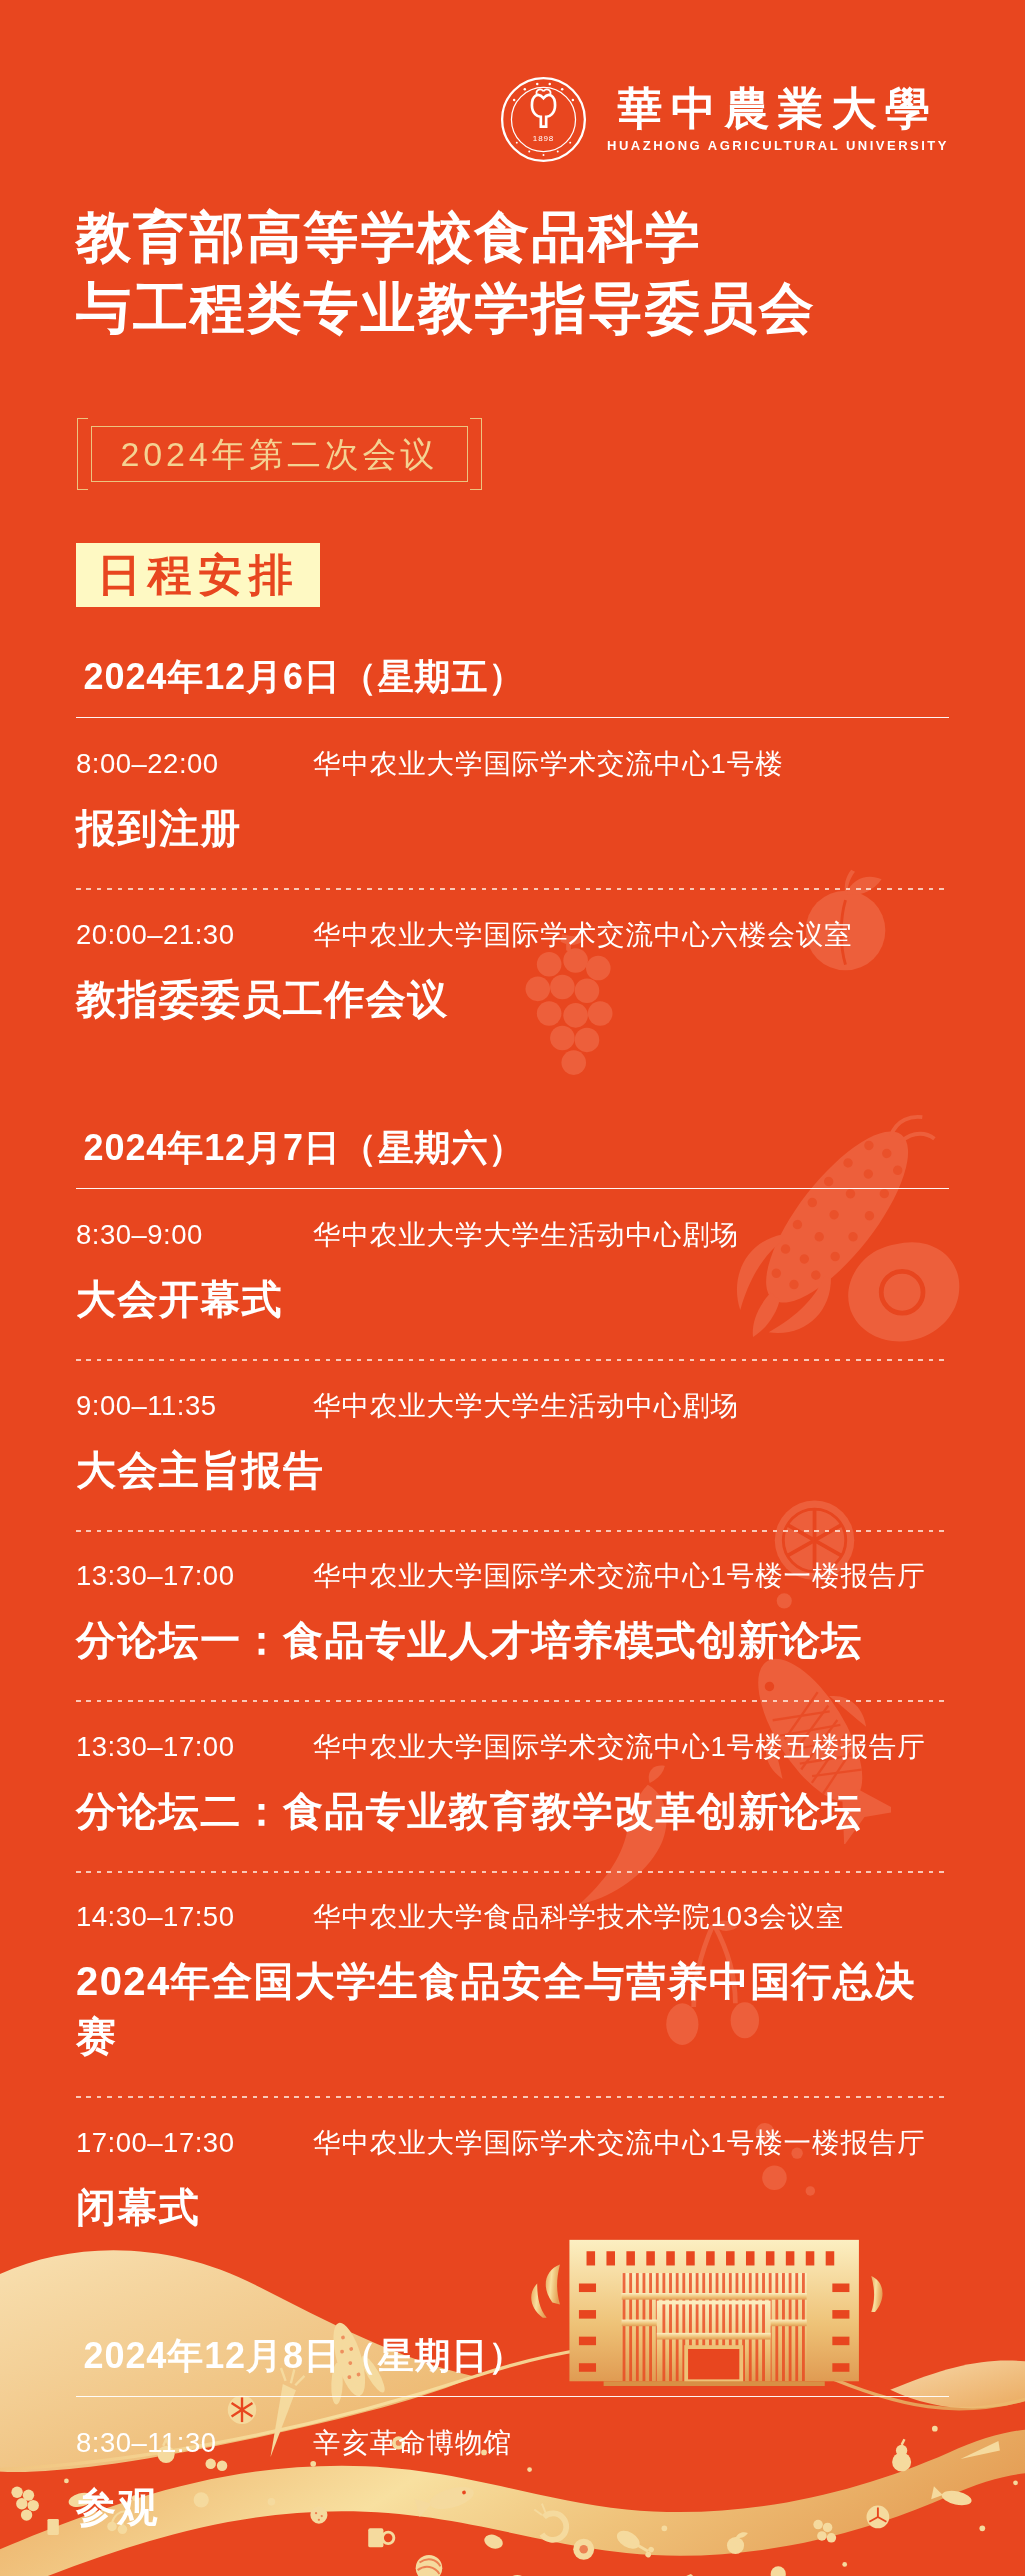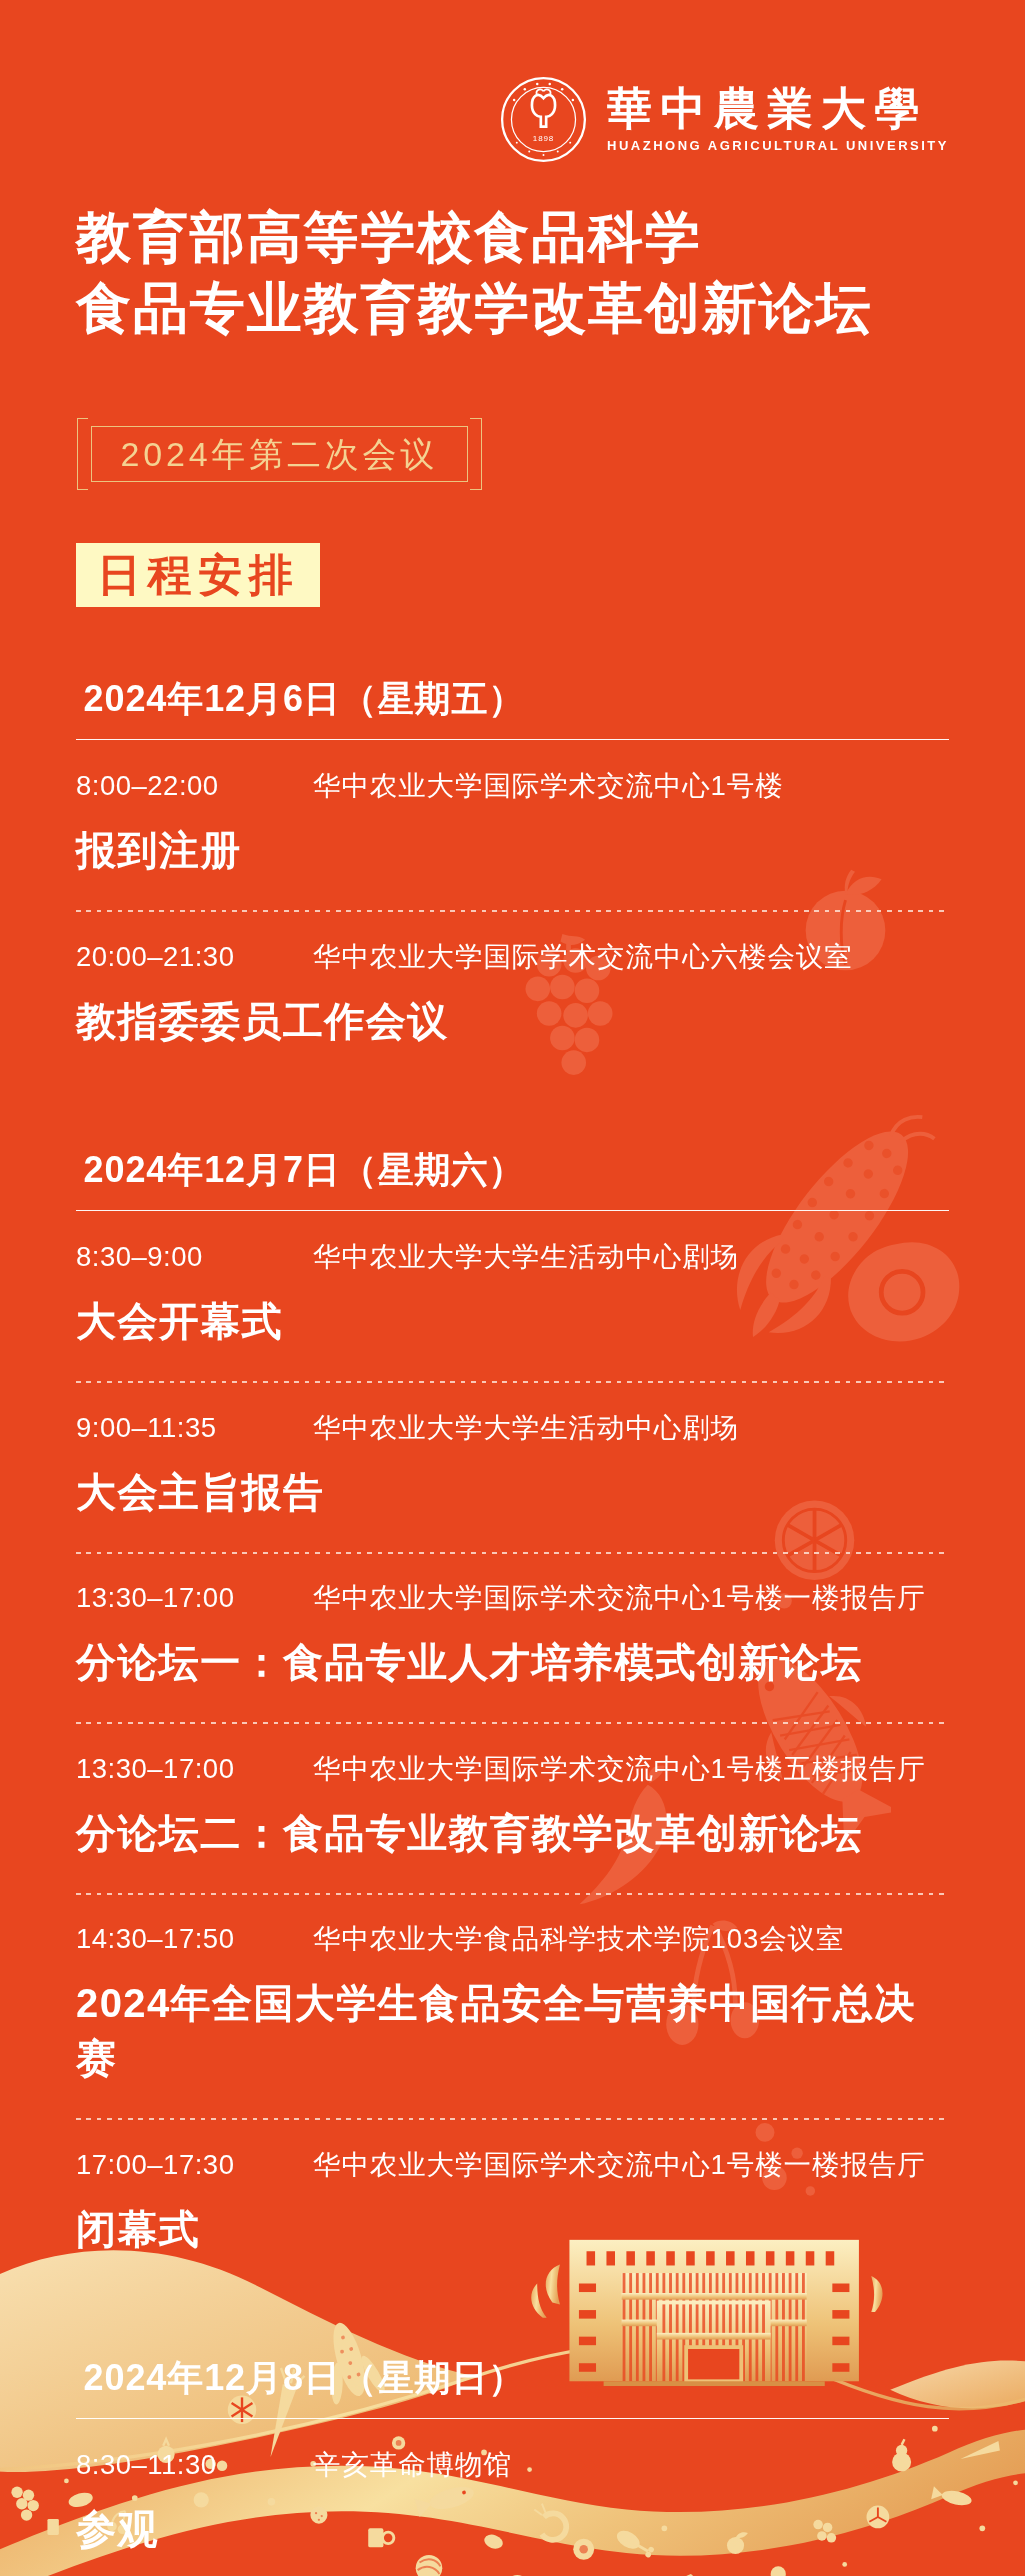--- a/index.html
+++ b/index.html
@@ -4,39 +4,39 @@
 <style>
   html,body{margin:0;padding:0;}
   body{width:1025px;height:2576px;background:#E8461F;font-family:"Liberation Sans",sans-serif;}
   .poster{position:relative;width:1025px;height:2576px;overflow:hidden;background:#E8461F;color:#fff;}
   .watermark{position:absolute;z-index:1;opacity:.85;}
   .footer-deco{position:absolute;left:0;bottom:0;z-index:1;}
   .content{position:relative;z-index:2;padding:74px 76px 0;}
 
   .logo-row{display:flex;justify-content:flex-end;align-items:center;gap:19px;height:91px;}
   .seal{width:89px;height:89px;flex:0 0 auto;}
-  .logo-right{display:flex;flex-direction:column;}
+  .logo-right{display:flex;flex-direction:column;align-items:center;}
   .uni-cn{font-family:"DejaVu Serif","Liberation Serif",serif;font-weight:bold;font-size:45px;letter-spacing:8.5px;line-height:1;white-space:nowrap;}
   .uni-en{margin-top:7.6px;font-size:13px;font-weight:bold;letter-spacing:2.5px;white-space:nowrap;}
 
   .main-title{font-size:55px;font-weight:900;line-height:1.30;letter-spacing:1.9px;}
   .main-title .t-line{white-space:nowrap;}
 
   .badge{display:inline-block;position:relative;margin-top:44px;margin-left:15px;border:1.9px solid #ECC47F;
          padding:10.4px 28.5px;font-size:34px;line-height:1;color:#F4D292;letter-spacing:3.8px;}
   .badge::before,.badge::after{content:"";position:absolute;top:-8.5px;bottom:-8.5px;width:10.4px;border:1.9px solid #ECC47F;}
   .badge::before{left:-15px;border-right:none;}
   .badge::after{right:-15px;border-left:none;}
 
   .schedule-label{display:inline-block;margin-top:61px;background:#fef9c3;color:#E8461F;
                   font-size:44px;font-weight:900;letter-spacing:6.6px;padding:8.5px 21px;line-height:1.05;}
 
   .days{display:block;}
   .day{margin-top:65px;}
-  .day:first-child{margin-top:68px;}
+  .day:first-child{margin-top:46px;}
   .day-date{margin:0;padding:0 0 15px 7.6px;font-size:36px;font-weight:700;letter-spacing:0.9px;
             border-bottom:1.9px solid rgba(255,255,255,.95);}
   .item{position:relative;padding:28.5px 0 32px;}
   .item + .item::before{content:"";position:absolute;top:0;left:0;right:0;height:1.9px;
       background:repeating-linear-gradient(90deg, rgba(255,233,221,.8) 0 4.7px, transparent 4.7px 10.4px);}
   .item-top{display:flex;align-items:baseline;font-size:27.5px;font-weight:400;color:#fff;gap:28px;}
   .item-time{flex:0 0 209px;letter-spacing:0.5px;}
   .item-location{letter-spacing:0.9px;}
   .item-event{margin-top:19px;font-size:40px;font-weight:700;letter-spacing:1.4px;}
 </style>
@@ -406,21 +406,21 @@
         <text y="24" text-anchor="middle" font-size="9" letter-spacing="1" fill="#fff">1898</text>
       </svg>
       <div class="logo-right">
         <div class="uni-cn">華中農業大學</div>
         <div class="uni-en">HUAZHONG AGRICULTURAL UNIVERSITY</div>
       </div>
     </div>
 
     <h1 class="main-title">
       <div class="t-line">教育部高等学校食品科学</div>
-      <div class="t-line">食品专业教育教学改革创新论坛</div>
+      <div class="t-line">与工程类专业教学指导委员会</div>
     </h1>
 
     <div class="badge">2024年第二次会议</div>
 
     <div>
       <span class="schedule-label">日程安排</span>
     </div>
 
     <div class="days">
   <section class="day">

